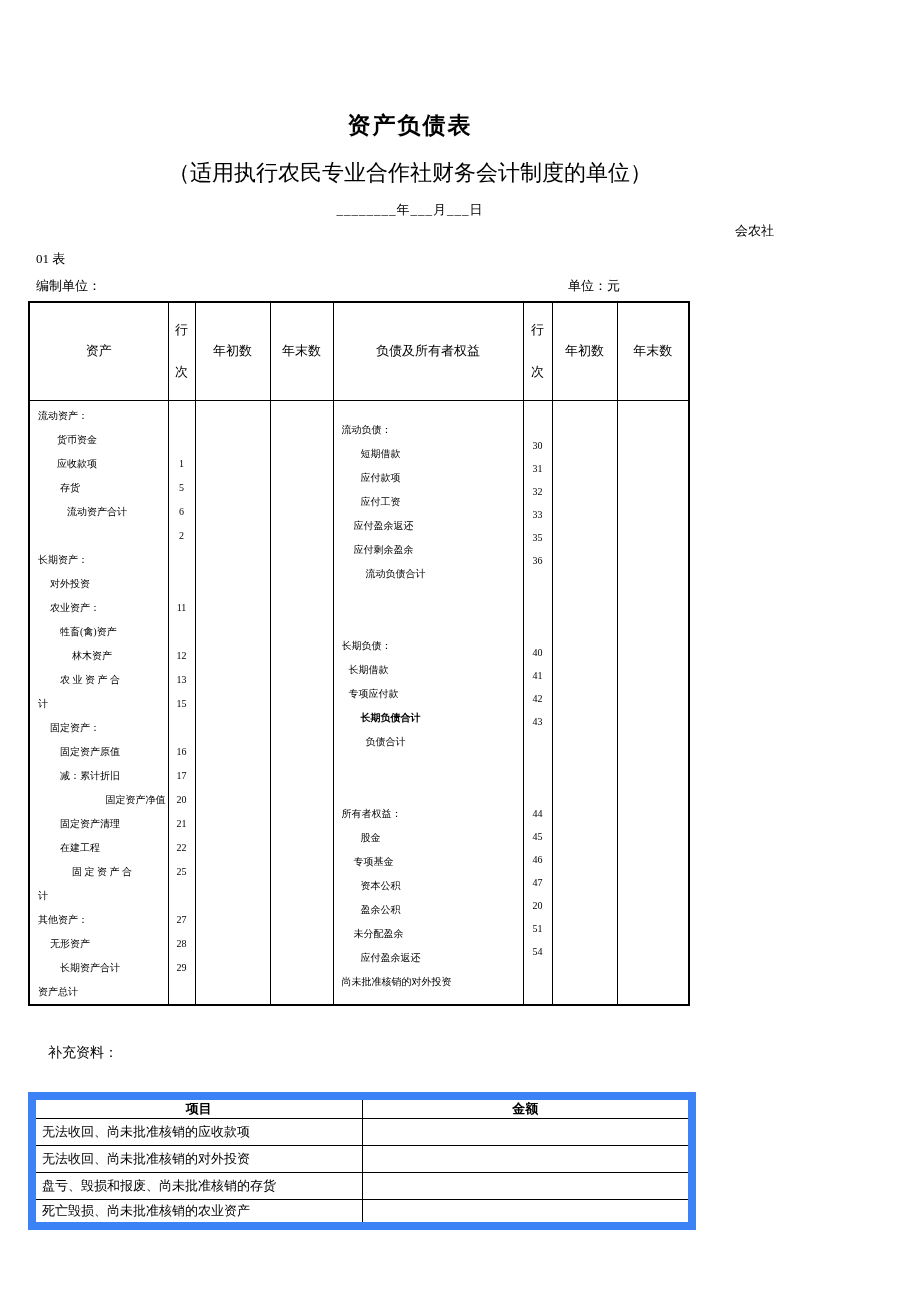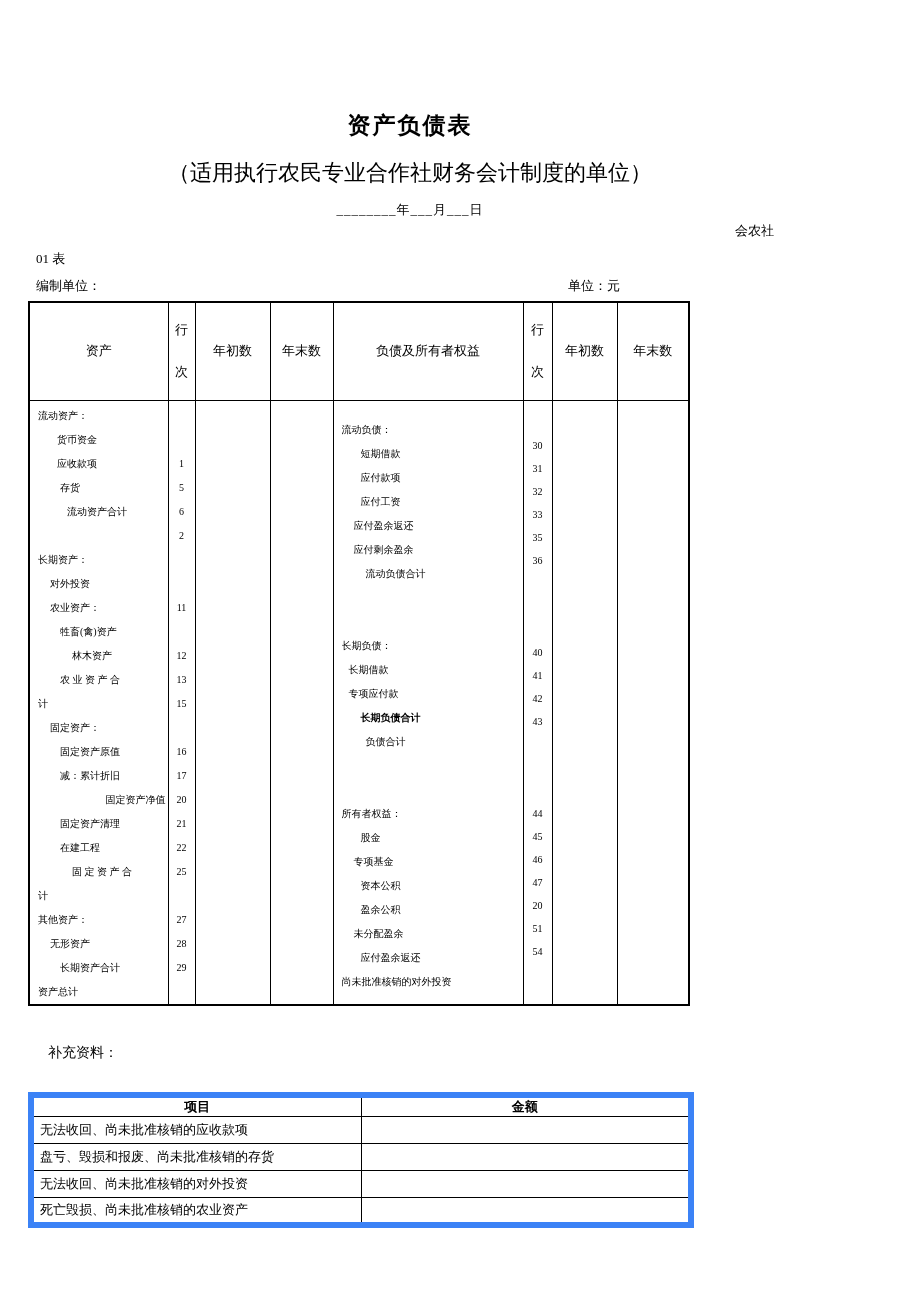--- a/index.html
+++ b/index.html
@@ -22,21 +22,21 @@
   .main-table td { vertical-align:top; height:599px; padding:0; font-size:10px; }
   .lines div { line-height:24px; height:24px; white-space:pre; overflow:hidden; }
   .labels { padding:3px 2px 0 8px; }
   .liab-labels { padding-top:17px; }
   .nums div { text-align:center; }
   .left-nums { padding-top:3px; }
   .right-nums { padding-top:33px; }
   .right-nums div { line-height:23px; height:23px; }
 
   .supp-label { font-size:14px; margin-top:38px; padding-left:20px; }
-  .supp-table { width:660px; margin-top:30px; border:6px solid #3b82f6; }
+  .supp-table { width:660px; margin-top:30px; border:8px solid #3b82f6; }
   .supp-table th, .supp-table td { border:1px solid #000; font-size:13px; }
   .supp-table th { height:22px; font-weight:bold; text-align:center; }
   .supp-table td { height:27px; padding-left:6px; text-align:left; }
 </style>
 </head>
 <body>
 
 <div class="content">
   <div class="doc-title">资产负债表</div>
   <div class="doc-subtitle">（适用执行农民专业合作社财务会计制度的单位）</div>
@@ -204,25 +204,25 @@
       <th>项目</th>
       <th>金额</th>
     </tr>
     </tbody>
       <tbody id="supp-body">
         <tr>
           <td>无法收回、尚未批准核销的应收款项</td>
           <td></td>
         </tr>
         <tr>
+          <td>无法收回、尚未批准核销的对外投资</td>
+          <td></td>
+        </tr>
+        <tr>
           <td>盘亏、毁损和报废、尚未批准核销的存货</td>
-          <td></td>
-        </tr>
-        <tr>
-          <td>无法收回、尚未批准核销的对外投资</td>
           <td></td>
         </tr>
         <tr>
           <td>死亡毁损、尚未批准核销的农业资产</td>
           <td></td>
         </tr>
       </tbody>
   </table>
 </div>
 

